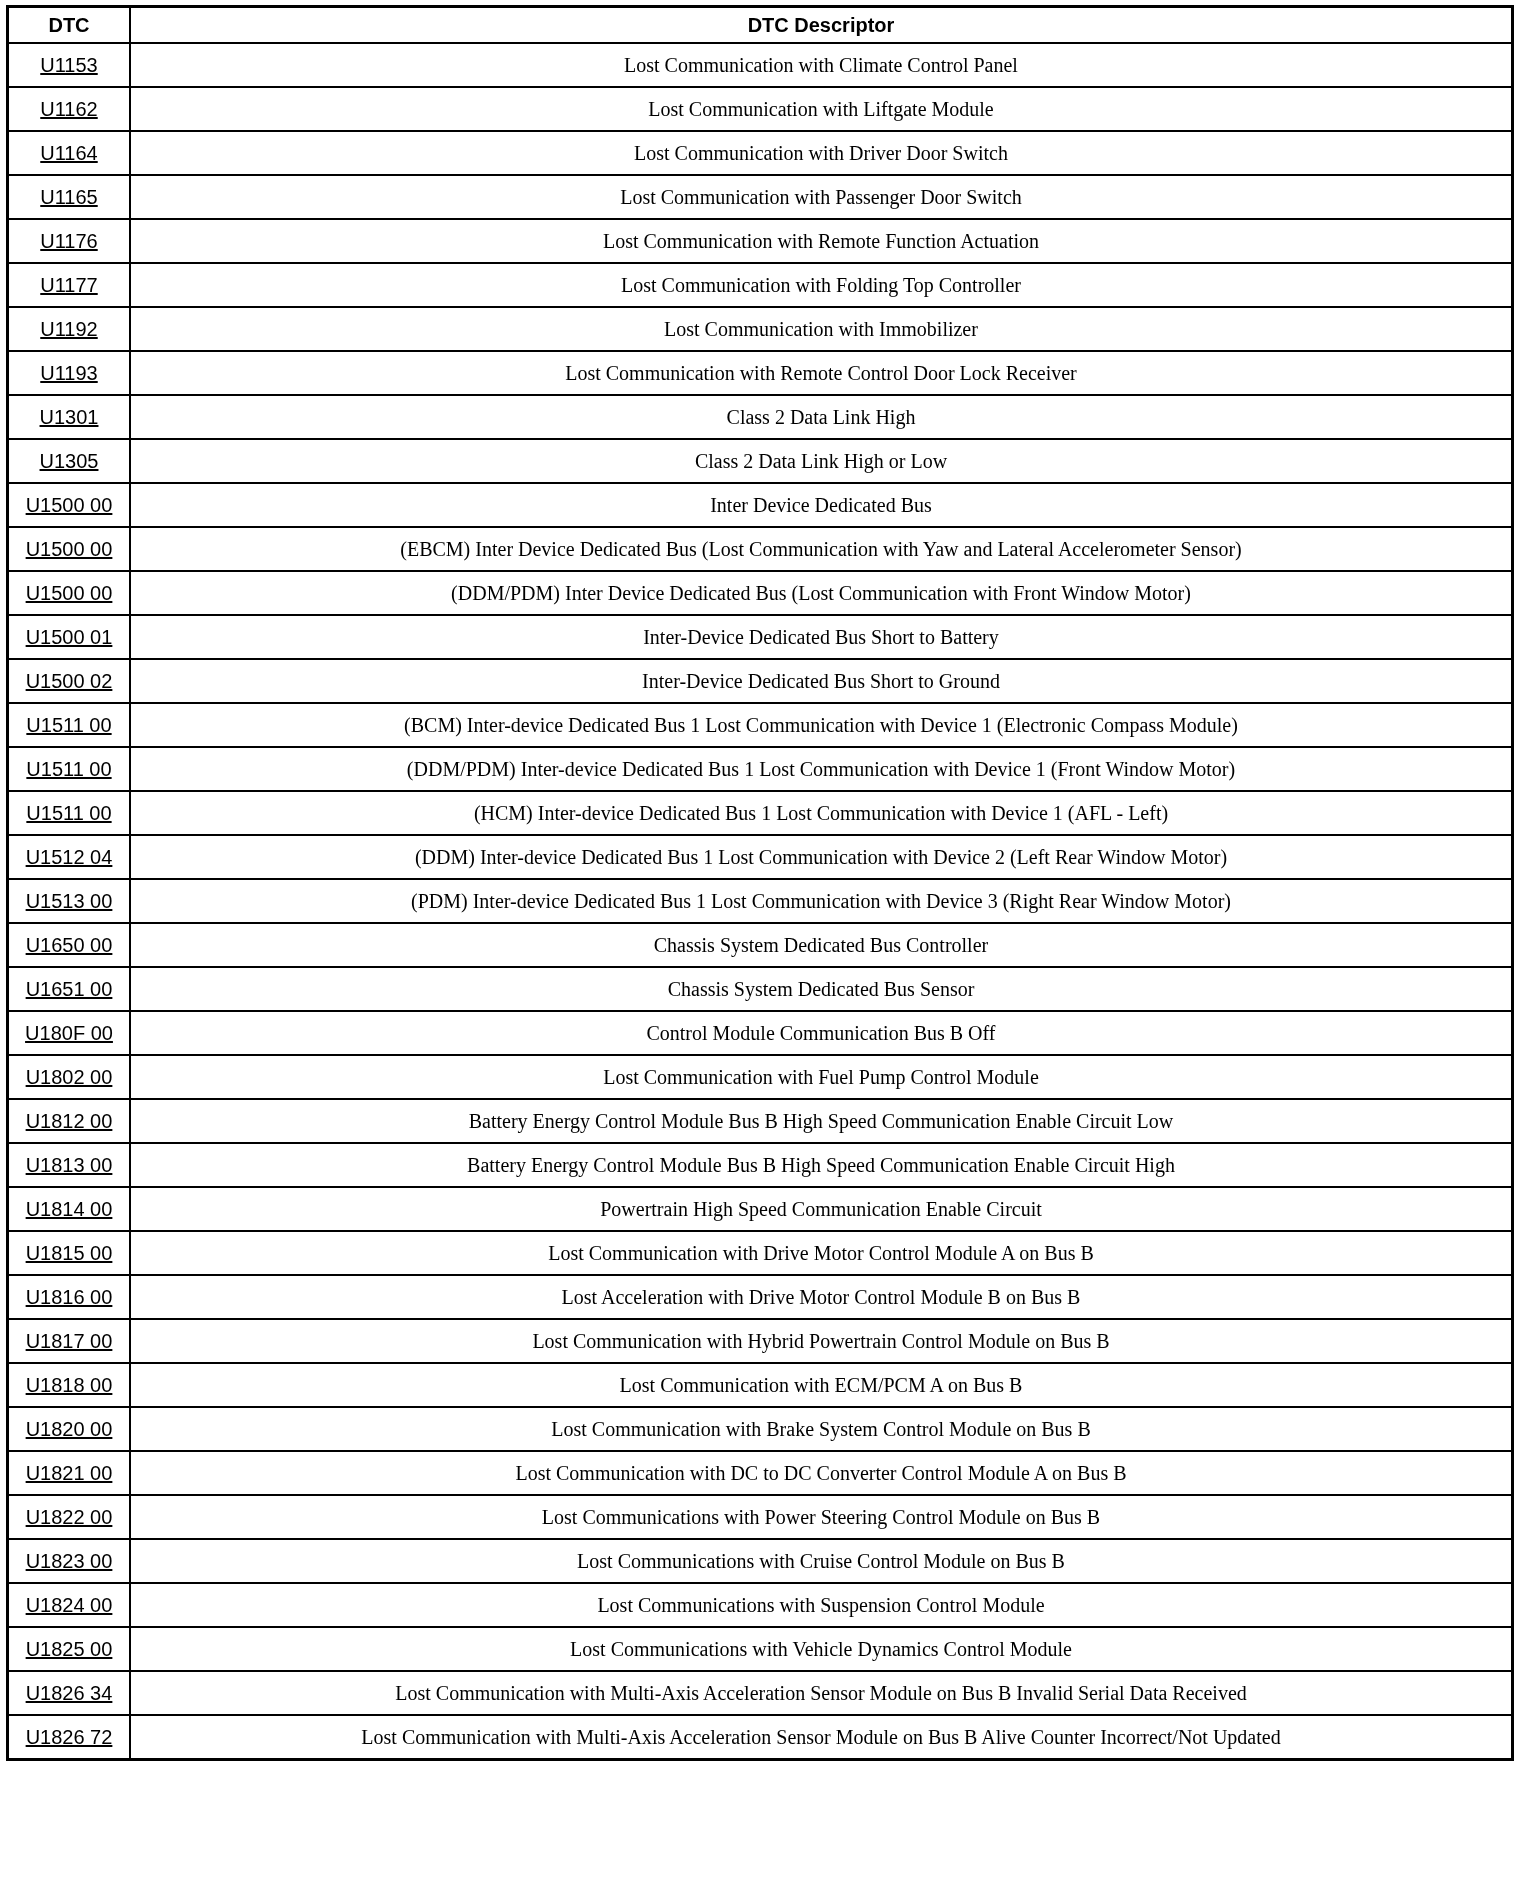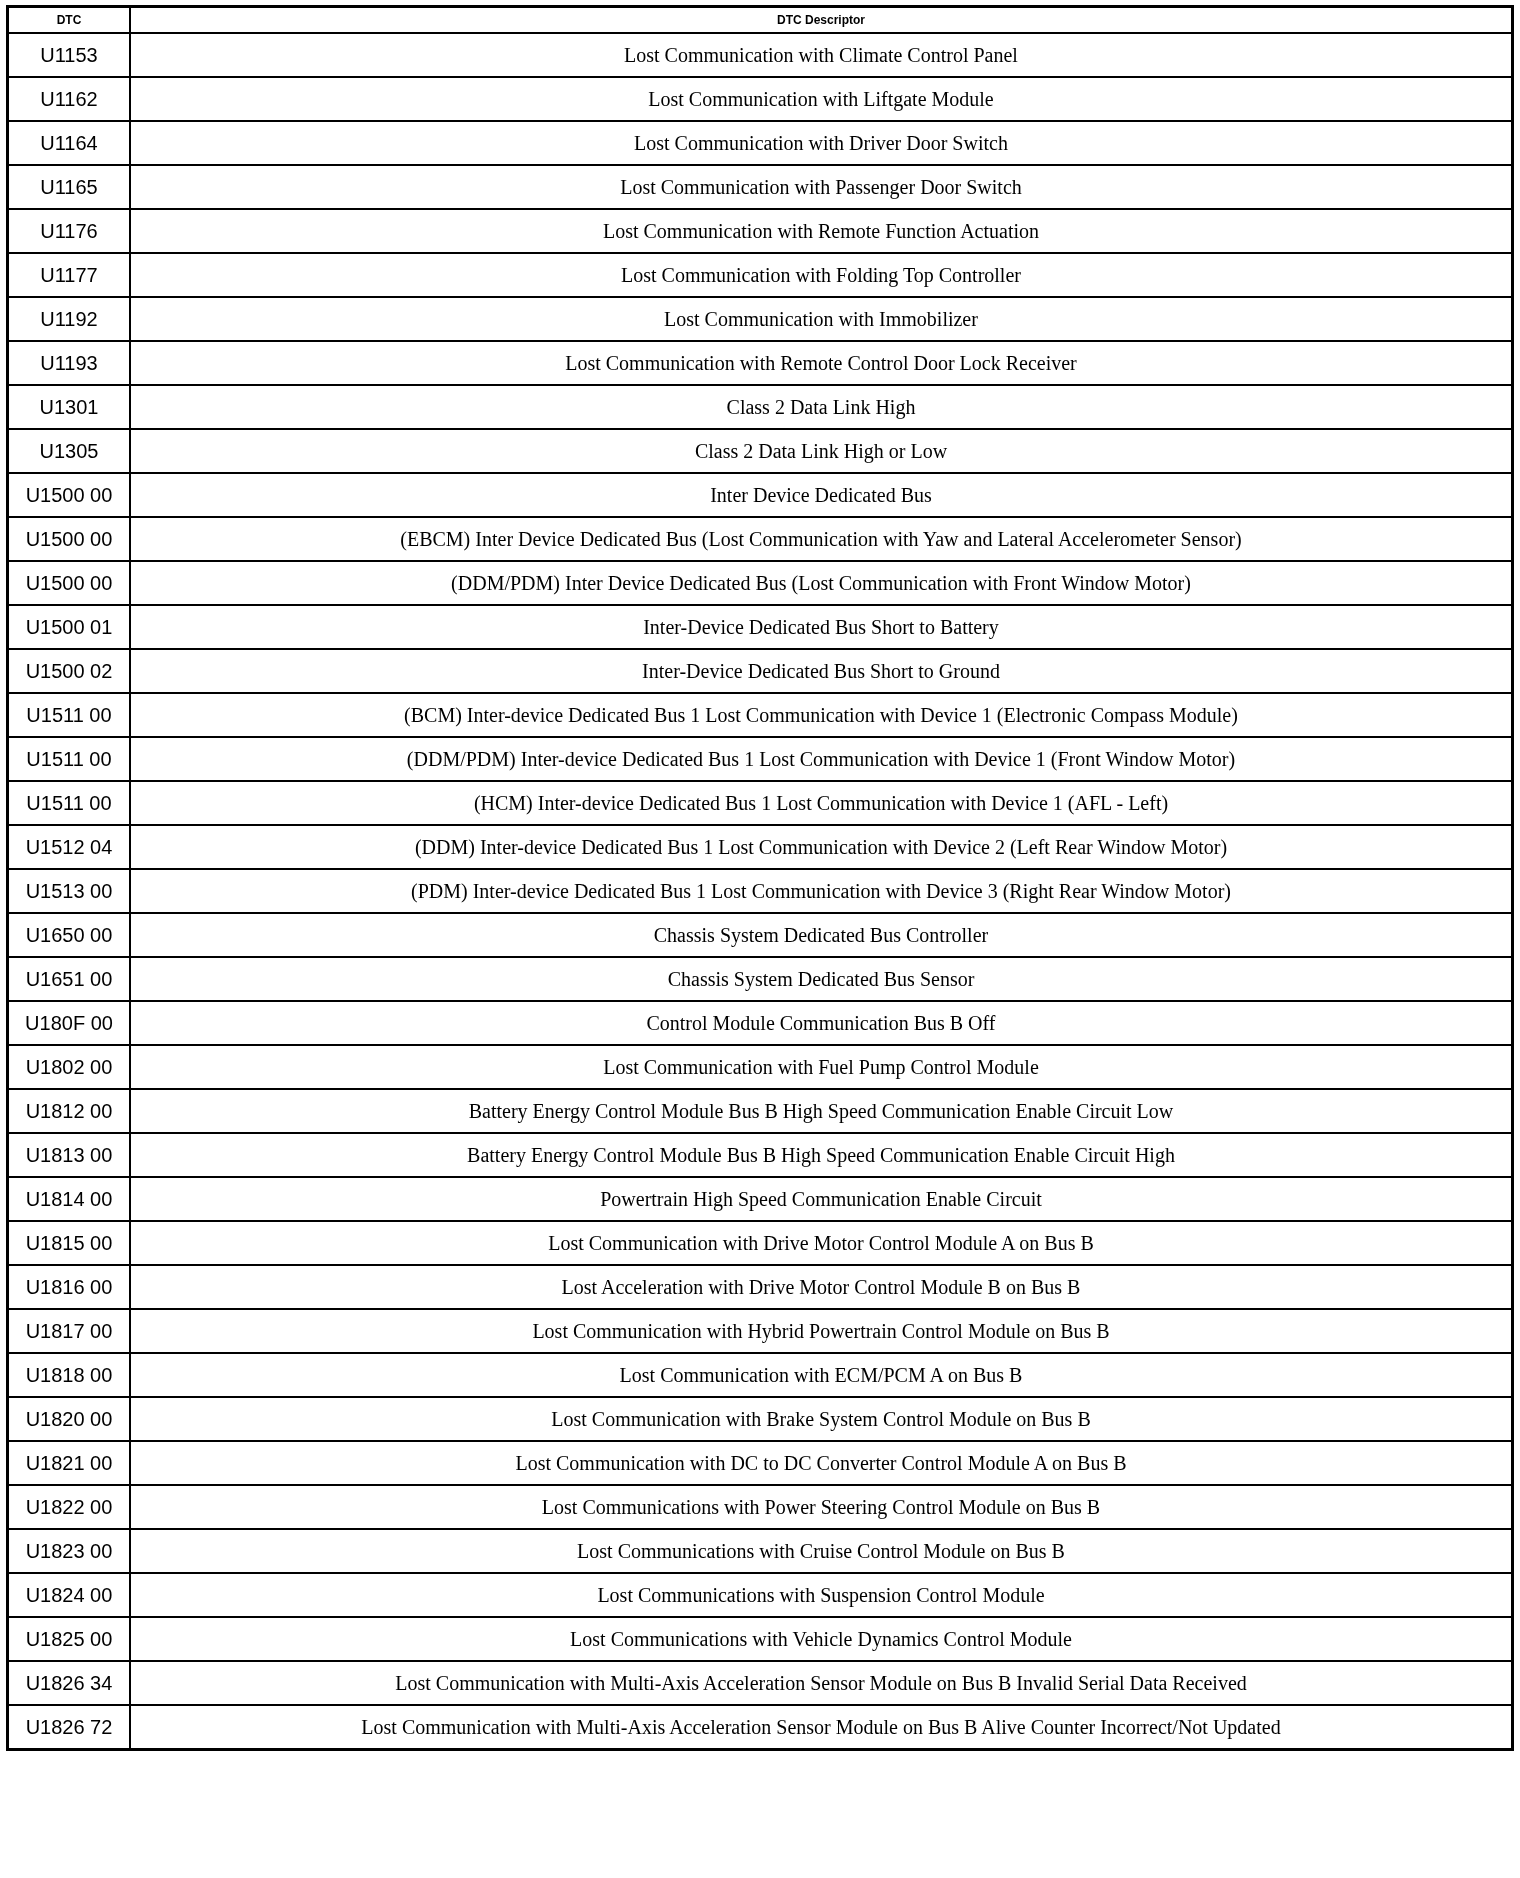--- a/index.html
+++ b/index.html
@@ -22,30 +22,31 @@
     border: 2px solid #000000;
     font-size: 20px;
     line-height: 1.2;
     vertical-align: middle;
     overflow: hidden;
   }
   thead th {
     font-weight: bold;
     text-align: center;
     padding: 5px 4px;
-    font-size: 12px;
+    font-size: 20px;
   }
   td {
     padding: 9px 10px;
   }
   td.dtc-col {
     width: 112px;
     text-align: center;
     padding: 9px 2px;
     white-space: nowrap;
+    text-decoration: underline;
   }
   th.dtc-head {
     width: 112px;
   }
   td.desc-col {
     text-align: center;
     font-family: Liberation Serif, serif;
   }
 </style>
 </head>

